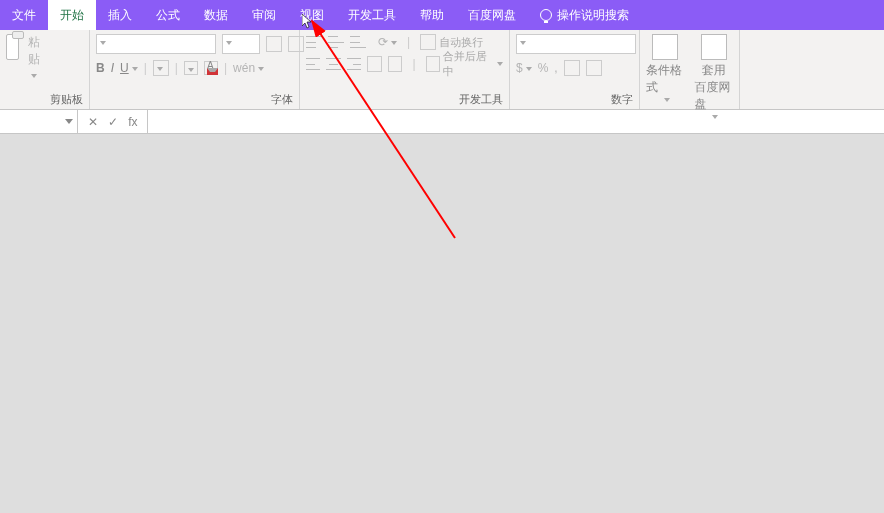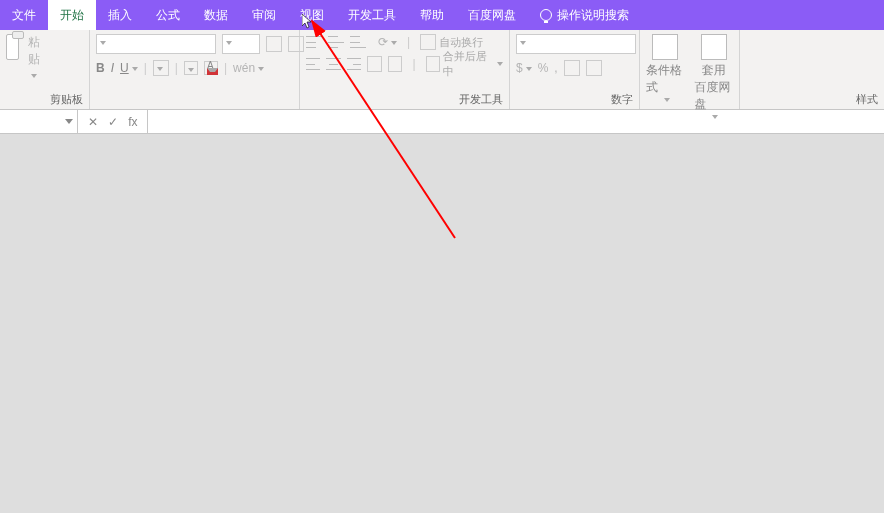--- a/index.html
+++ b/index.html
@@ -236,20 +236,21 @@
         <span class="sq dd"></span>
         <span style="color:#ccc">|</span>
         <span class="color-box dd"></span>
         <span class="color-box red dd">
           <span style="position:absolute;top:-2px;left:2px;color:#888;font-size:10px">A</span>
         </span>
         <span style="color:#ccc">|</span>
         <span class="faded dd">wén</span>
       </div>
     </div>
+    <div class="group-label">字体</div>
   </div>
 
   <div class="group" style="width:210px">
     <div class="group-body" style="flex-direction:column;gap:6px;">
       <div class="row">
         <span class="al">
             <span class="m"></span>
             <span class="s"></span>
             <span class="s"></span>
           </span>
@@ -322,21 +323,20 @@
         <span class="style-ico table"></span>
         <span>套用</span>
         <span style="margin-top:-2px">百度网盘</span>
       </div>
     </div>
     <div class="group-label">&nbsp;</div>
   </div>
 
   <div class="group" style="flex:1;border-right:none">
     <div class="group-body"></div>
-    <div class="group-label">样式</div>
   </div>
 </div>
 
 <div class="fx-bar">
   <div class="name-box"></div>
   <div class="fx-ctrls">
     <span>✕</span>
     <span>✓</span>
     <span style="">fx</span>
   </div>

